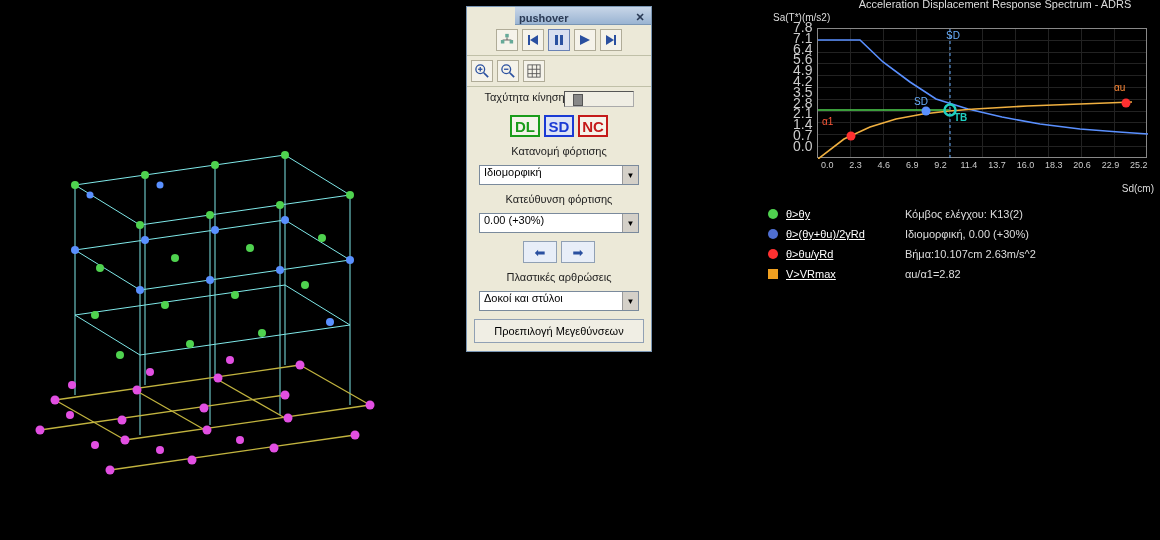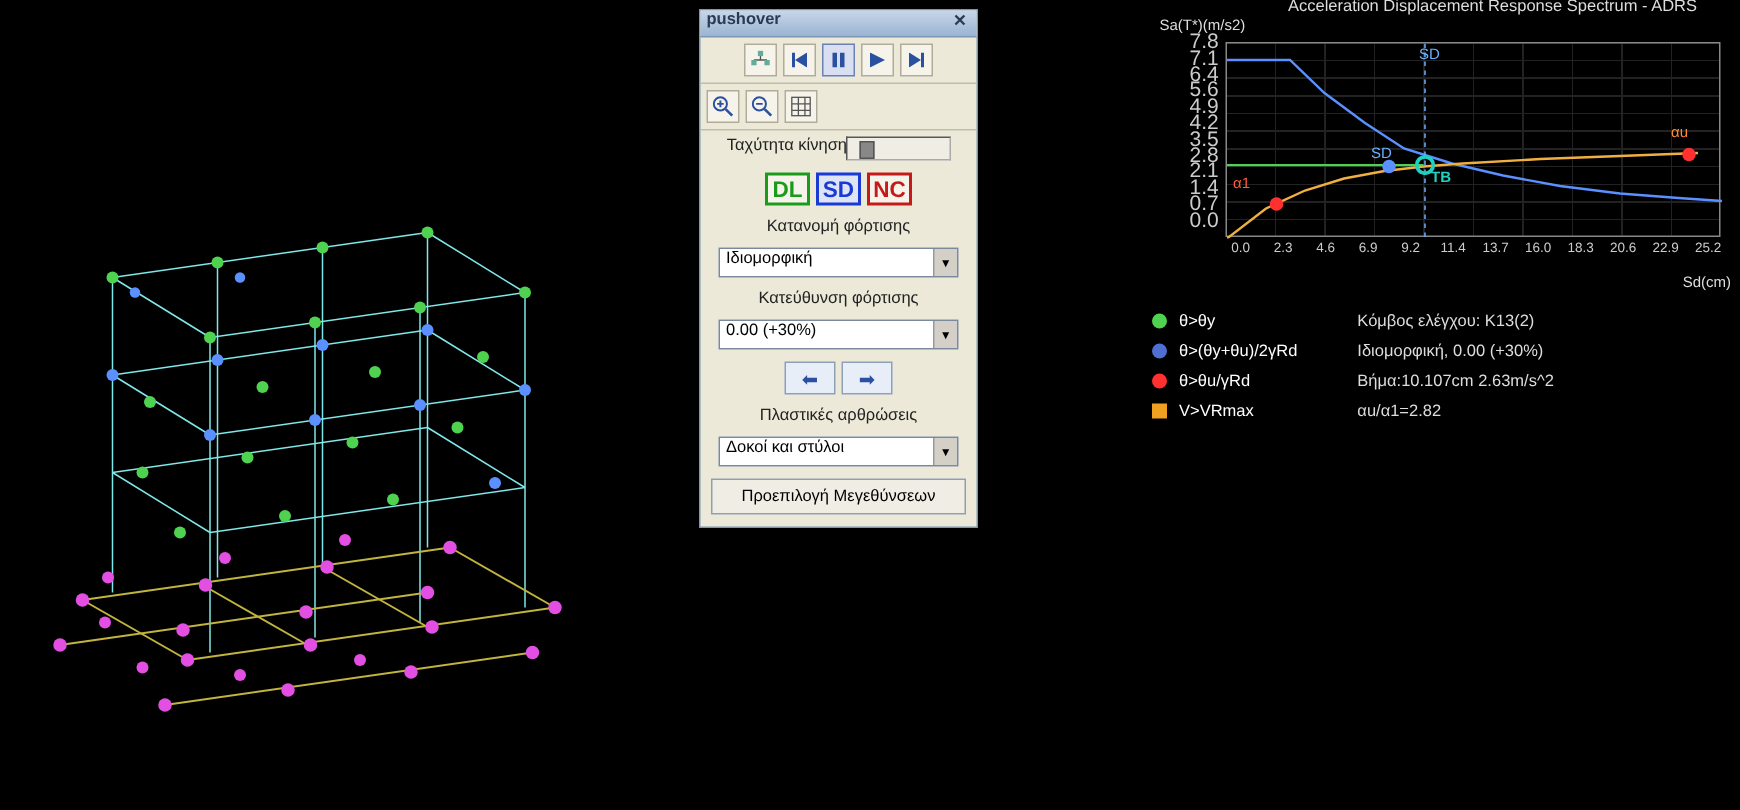--- a/index.html
+++ b/index.html
@@ -27,25 +27,26 @@
     width: 186px;
     background: #ece9d8;
     border: 1px solid #7a96b4;
     color: #000;
   }
   .panel-titlebar {
     height: 18px;
     background: linear-gradient(#c8d6e8,#9ab4d2);
     border-bottom: 1px solid #7a96b4;
     display: flex;
-    align-items: flex-start;
+    align-items: flex-end;
     justify-content: space-between;
     padding: 0 4px;
     font-weight: bold;
     color: #2a3a55;
+    margin-left: 48px;
   }
   .close-x {
     font-weight: bold;
     cursor: pointer;
     width: 14px; height: 14px;
     text-align: center;
     line-height: 14px;
   }
   .panel-row {
     display: flex;
@@ -127,21 +128,21 @@
       repeating-linear-gradient(to bottom, transparent 0 10.8px, #222 10.8px 11.8px),
       #000;
   }
   .y-ticks { position:absolute; left:28px; top:22px; width:22px; text-align:left; font-size:14px; color:#ccc; line-height:10.8px; }
   .x-ticks { position:absolute; left:48px; top:160px; font-size:9px; color:#ccc; display:flex; width:340px; }
   .x-ticks span { width:33px; text-align:center; }
   .legend-block {
     position:absolute; left:768px; top:208px;
     display:flex; gap:40px;
   }
-  .legend-col { display:flex; flex-direction:column; gap:8px; font-size:11px; }
+  .legend-col { display:flex; flex-direction:column; gap:8px; font-size:11px;text-decoration:underline; }
   .legend-item { display:flex; align-items:center; gap:8px; }
   .dot { width:10px; height:10px; border-radius:50%; }
   .sq { width:10px; height:10px; }
   .info-col { display:flex; flex-direction:column; gap:8px; font-size:11px; color:#ddd; }
   .icon-svg { width:14px; height:14px; }
   .media-btn svg { width:10px; height:10px; }
 </style>
 </head>
 <body>
 

